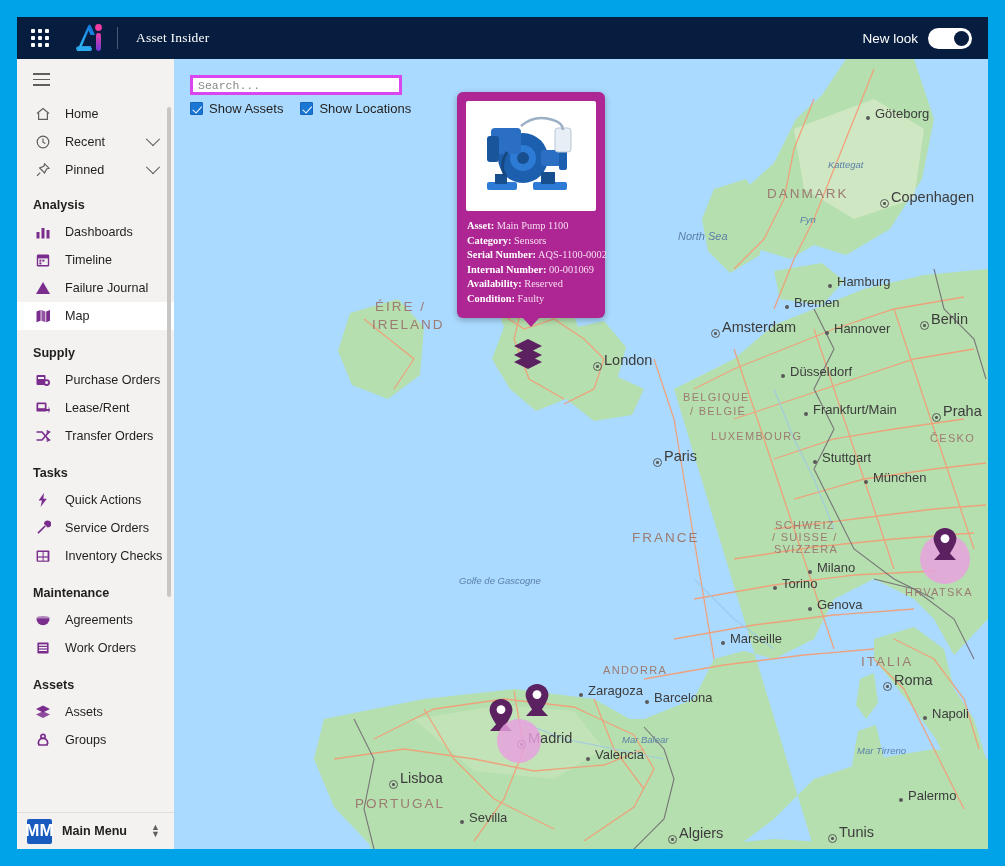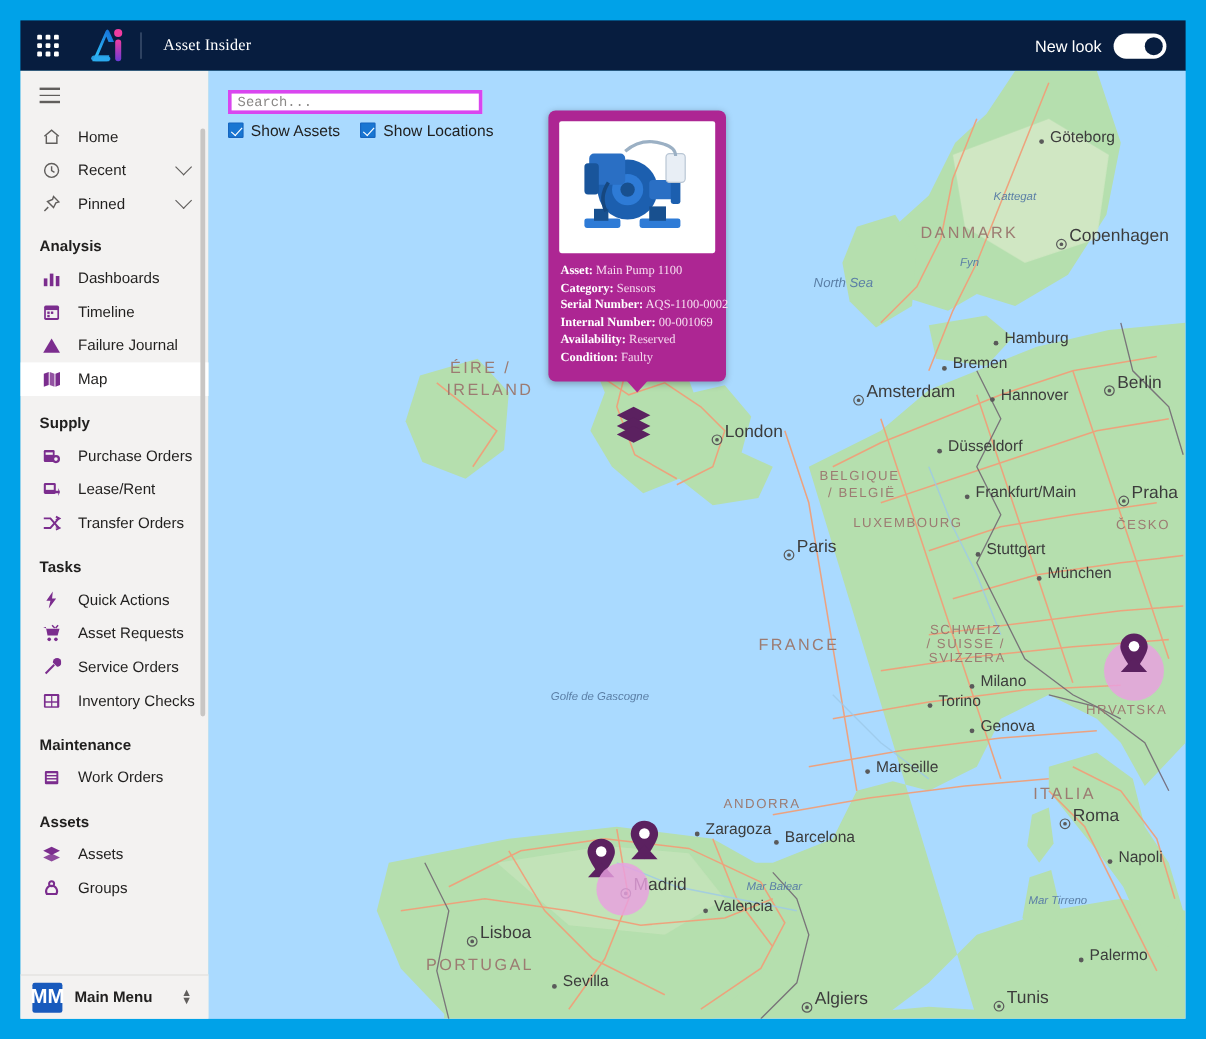--- a/index.html
+++ b/index.html
@@ -321,50 +321,48 @@
             <span class="ico">
               <svg width="16" height="16" viewBox="0 0 16 16" fill="#7B2D8E">
                 <path d="M9 1 L3.6 8.6 L7 8.6 L5.6 15 L11.8 6.8 L8.4 6.8 Z"></path>
               </svg>
             </span>
             <span>Quick Actions</span>
           </div>
           <div class="nav-item">
             <span class="ico">
               <svg width="16" height="16" viewBox="0 0 16 16" fill="#7B2D8E">
-                <path d="M1 2.4 L3.2 2.4 L4.6 9.6 L13 9.6 L14.6 4 L4 4"></path>
-                <circle cx="6" cy="12.8" r="1.5"></circle>
-                <circle cx="11.6" cy="12.8" r="1.5"></circle>
-                <path d="M8.4 1 L10.6 3.4 M13.4 1 L11.4 3.4" stroke="#7B2D8E" stroke-width="1.2"></path>
-              </svg>
-            </span>
-            <span>Asset Requests</span>
-          </div>
-          <div class="nav-item">
-            <span class="ico">
-              <svg width="16" height="16" viewBox="0 0 16 16" fill="#7B2D8E">
                 <path d="M2.4 12.6 L9.6 5.4 L10.8 6.6 L3.6 13.8 Z"></path>
                 <path d="M9 4 A3.6 3.6 0 1 1 12.6 7.6 Z"></path>
               </svg>
             </span>
             <span>Service Orders</span>
           </div>
           <div class="nav-item">
             <span class="ico">
               <svg width="16" height="16" viewBox="0 0 16 16" fill="#7B2D8E">
                 <rect x="1.6" y="2.4" width="12.8" height="11.4" rx="1"></rect>
                 <rect x="3" y="4" width="4.6" height="4.4" fill="#F3F2F1"></rect>
                 <rect x="8.6" y="4" width="4" height="4.4" fill="#F3F2F1"></rect>
                 <rect x="3" y="9.6" width="4.6" height="3" fill="#F3F2F1"></rect>
                 <rect x="8.6" y="9.6" width="4" height="3" fill="#F3F2F1"></rect>
               </svg>
             </span>
             <span>Inventory Checks</span>
           </div>
           <div class="nav-group">Maintenance</div>
+          <div class="nav-item">
+            <span class="ico">
+              <svg width="16" height="16" viewBox="0 0 16 16" fill="#7B2D8E">
+                <path d="M1.4 6.6 A6.6 6.6 0 0 0 14.6 6.6 Z"></path>
+                <ellipse cx="8" cy="6" rx="6.6" ry="2" opacity=".55"></ellipse>
+              </svg>
+            </span>
+            <span>Agreements</span>
+          </div>
           <div class="nav-item">
             <span class="ico">
               <svg width="16" height="16" viewBox="0 0 16 16" fill="#7B2D8E">
                 <rect x="2.4" y="2.4" width="11.2" height="11.2" rx="1"></rect>
                 <rect x="4" y="4.4" width="8" height="1.4" fill="#F3F2F1"></rect>
                 <rect x="4" y="7" width="8" height="1.4" fill="#F3F2F1"></rect>
                 <rect x="4" y="9.6" width="8" height="1.4" fill="#F3F2F1"></rect>
               </svg>
             </span>
             <span>Work Orders</span>

